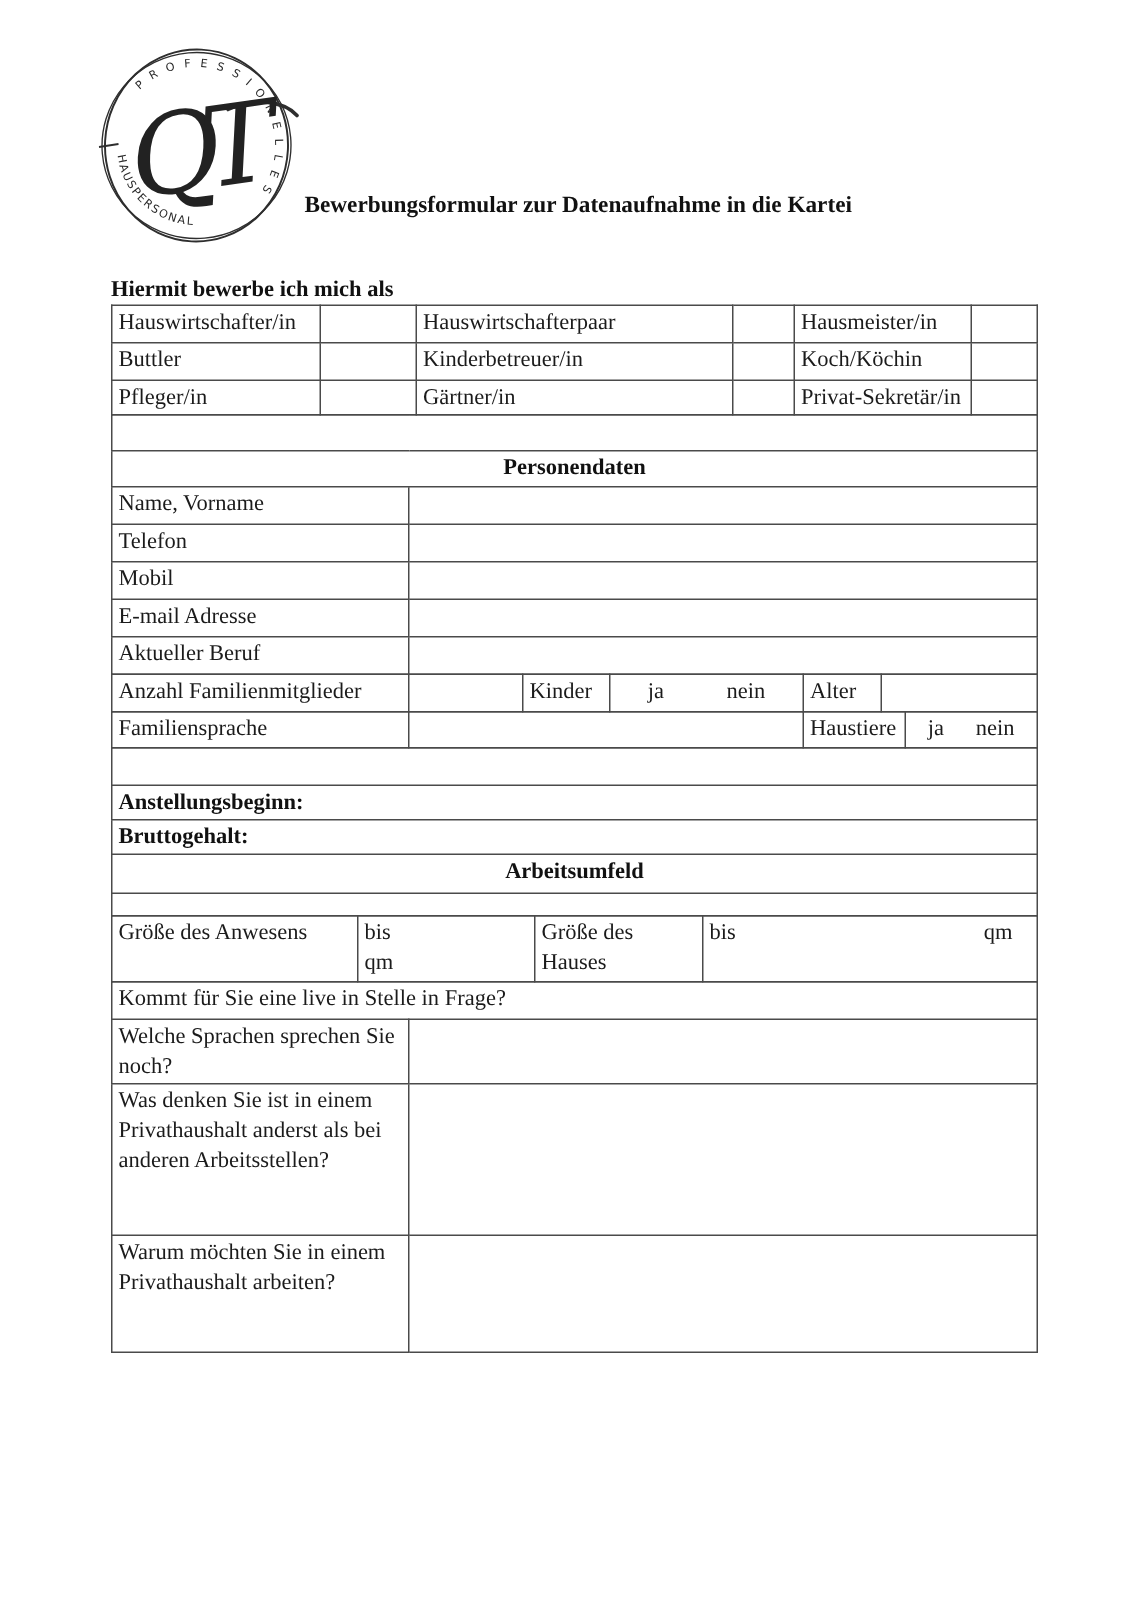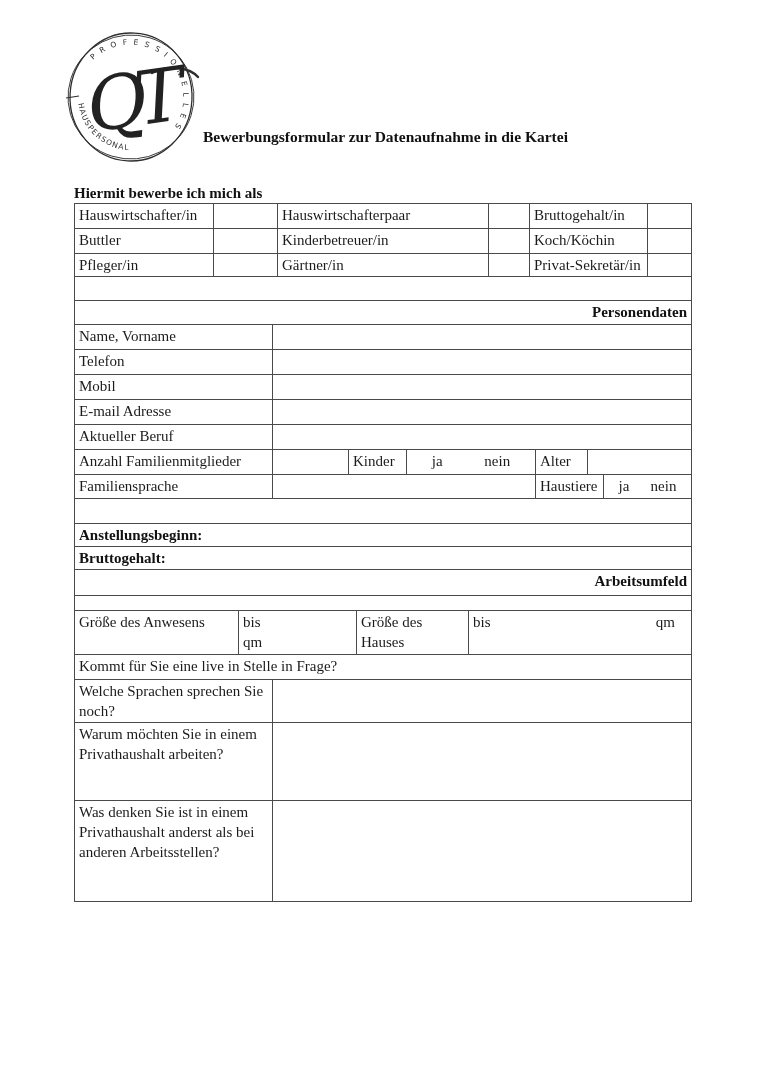--- a/index.html
+++ b/index.html
@@ -21,21 +21,21 @@
     border-collapse:collapse;table-layout:fixed;width:617px;
   }
   table.t + table.t{margin-top:-1px;}
   table.t.gap2{margin-top:2px;}
   table.t.gap10{margin-top:10px;}
   .t td{
     border:1px solid #4a4a4a;font-size:15px;line-height:20px;
     padding:1px 4px;vertical-align:top;overflow:hidden;color:#1b1b1b;
   }
   .t td.b{font-weight:bold;color:#111;}
-  .t td.c{text-align:right;}
+  .t td.c{text-align:center;}
   .spread{display:flex;justify-content:space-around;text-align:center;}
   .between{display:flex;justify-content:space-between;padding-right:12px;}
   .stack span{display:block;}
 </style>
 </head>
 <body>
 
 <div class="page">
 
   <svg class="logo-svg" width="140" height="142" viewBox="0 0 140 142">
@@ -70,21 +70,21 @@
           <col style="width:41px">
           <col style="width:118px">
           <col style="width:44px">
         </colgroup>
       <tbody>
           <tr style="height:25px">
         <td>Hauswirtschafter/in</td>
         <td></td>
         <td>Hauswirtschafterpaar</td>
         <td></td>
-        <td>Bruttogehalt/in</td>
+        <td>Hausmeister/in</td>
         <td></td>
       </tr>
       <tr style="height:25px">
         <td>Buttler</td>
         <td></td>
         <td>Kinderbetreuer/in</td>
         <td></td>
         <td>Koch/Köchin</td>
         <td></td>
       </tr>
@@ -238,25 +238,25 @@
           <col style="width:419px">
         </colgroup>
       <tbody>
           <tr style="height:25px">
         <td colspan="2">Kommt für Sie eine live in Stelle in Frage?</td>
       </tr>
       <tr style="height:43px">
         <td>Welche Sprachen sprechen Sie noch?</td>
         <td></td>
       </tr>
+      <tr style="height:101px">
+        <td>Was denken Sie ist in einem Privathaushalt anderst als bei anderen Arbeitsstellen?</td>
+        <td></td>
+      </tr>
       <tr style="height:78px">
         <td>Warum möchten Sie in einem Privathaushalt arbeiten?</td>
         <td></td>
       </tr>
-      <tr style="height:101px">
-        <td>Was denken Sie ist in einem Privathaushalt anderst als bei anderen Arbeitsstellen?</td>
-        <td></td>
-      </tr>
     </tbody>
       </table>
 
   </div>
 </div>
 
 </body></html>

